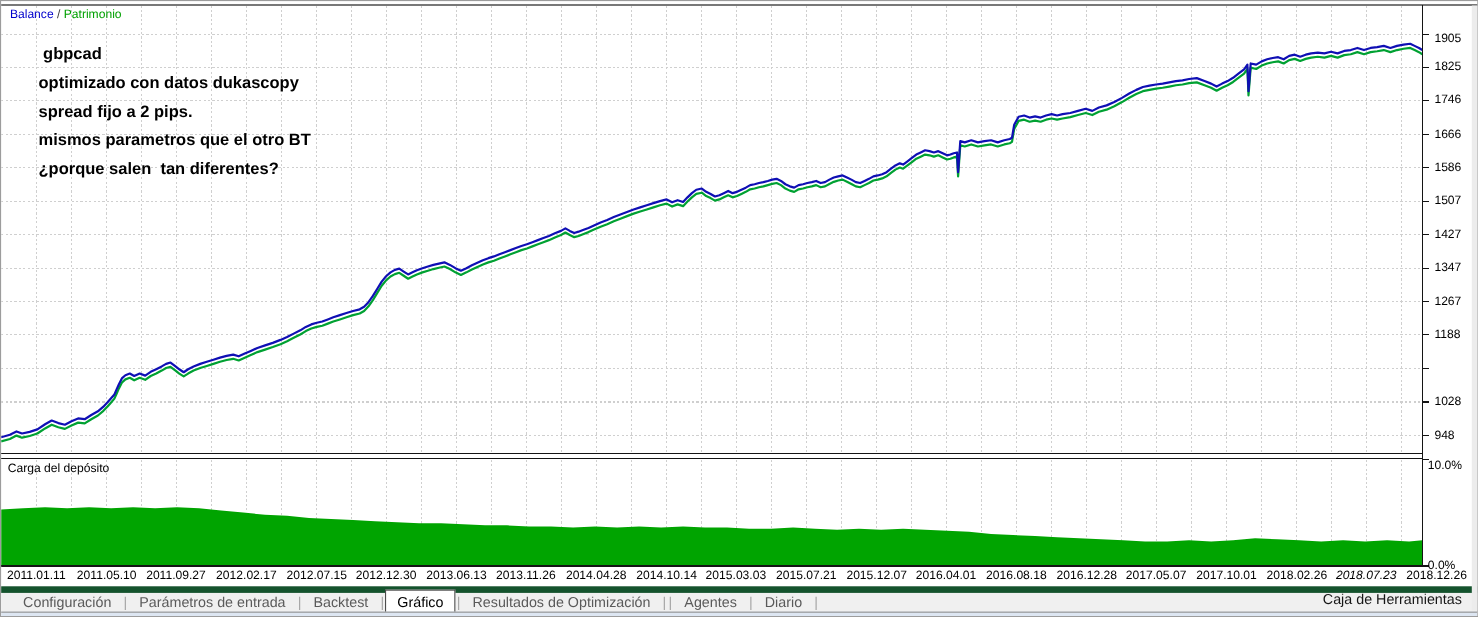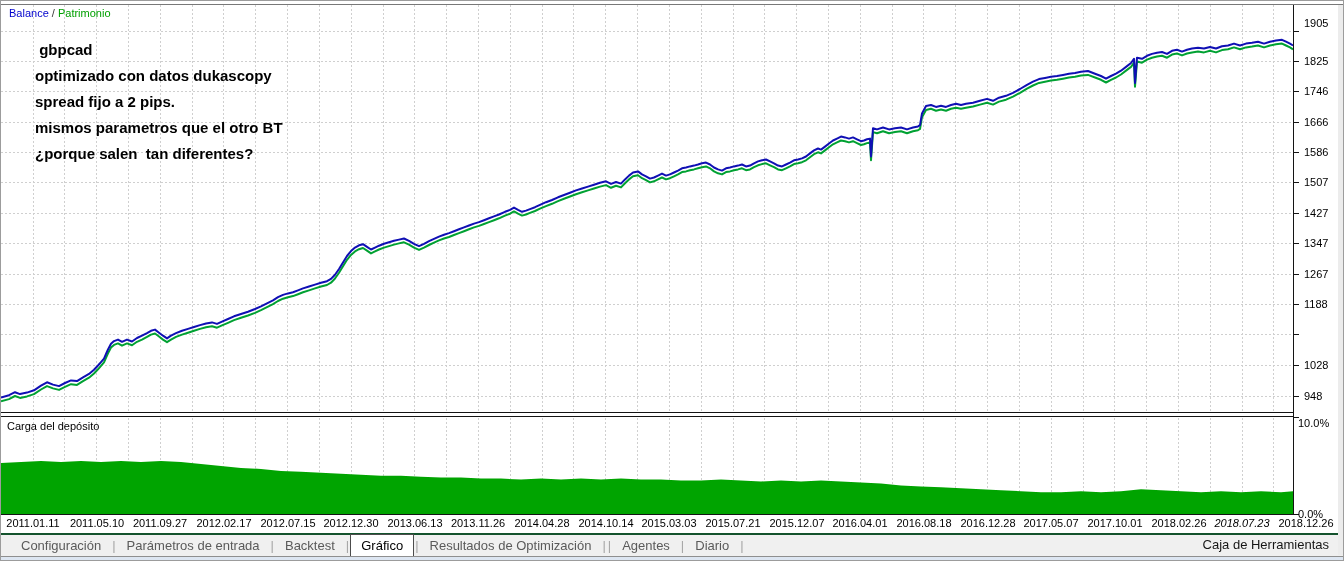--- a/index.html
+++ b/index.html
@@ -18,21 +18,21 @@
   #legend .bal{color:#0000cc;}
   #legend .slash{color:#3a3a3a;}
   #legend .pat{color:#00a000;}
   #annotation{position:absolute;left:34px;top:36px;color:#000;font-size:15px;font-weight:bold;line-height:26px;white-space:pre;}
   #load-title{position:absolute;left:6px;top:419px;font-size:11px;color:#000;}
   .ylabel{position:absolute;left:1303px;font-size:11px;color:#000;}
   .pctlabel{position:absolute;left:1297px;font-size:11px;color:#000;}
   .datelabel{position:absolute;top:516px;font-size:11px;color:#000;transform:translateX(-50%);white-space:nowrap;}
   #tabbar{
     position:absolute;left:0;top:532px;width:100%;height:23px;background:#f0f0f0;
-    border-top:2px solid #14532d;box-sizing:border-box;display:flex;align-items:center;
+    border-top:6px solid #14532d;box-sizing:border-box;display:flex;align-items:center;
     padding-left:10px;font-size:13px;color:#5a5a5a;
   }
   .tab{padding:0 10px;line-height:22px;cursor:default;white-space:nowrap;}
   .tab.active{background:#fff;border:1px solid #4c4c4c;border-bottom:none;color:#000;line-height:21px;margin-top:-1px;}
   .tabsep{color:#a6a6a6;padding:0 1px;}
   #toolbox{position:absolute;right:14px;top:536px;font-size:13px;color:#161616;}
   #bottomstrip{position:absolute;left:0;top:555px;width:100%;height:5px;background:#dde6f2;border-top:1px solid #8f8f8f;box-sizing:border-box;}
   #rightstrip{position:absolute;left:1337px;top:4px;width:6px;height:550px;background:#ececec;}
 </style>
 </head>
@@ -169,21 +169,21 @@
 
   <div id="main-panel-hit" class="hit"></div>
   <div id="splitter-hit" class="hit"></div>
   <div id="load-panel-hit" class="hit"></div>
 
   <div id="legend"><span class="bal">Balance</span><span class="slash"> / </span><span class="pat">Patrimonio</span></div>
 
   <div id="annotation"><div> gbpcad</div><div>optimizado con datos dukascopy</div><div>spread fijo a 2 pips.</div><div>mismos parametros que el otro BT</div><div>¿porque salen  tan diferentes?</div></div>
 
   <div id="y-axis">
-      <div class="ylabel" style="top: 16px; text-align: center;">1905</div>
+      <div class="ylabel" style="top: 28px; text-align: center;">1905</div>
       <div class="ylabel" style="top: 54px;">1825</div>
       <div class="ylabel" style="top: 84px;">1746</div>
       <div class="ylabel" style="top: 115px;">1666</div>
       <div class="ylabel" style="top: 145px;">1586</div>
       <div class="ylabel" style="top: 175px;">1507</div>
       <div class="ylabel" style="top: 206px;">1427</div>
       <div class="ylabel" style="top: 236px;">1347</div>
       <div class="ylabel" style="top: 267px;">1267</div>
       <div class="ylabel" style="top: 297px;">1188</div>
       <div class="ylabel" style="top: 327px; margin-left: 42px;">1108</div>

